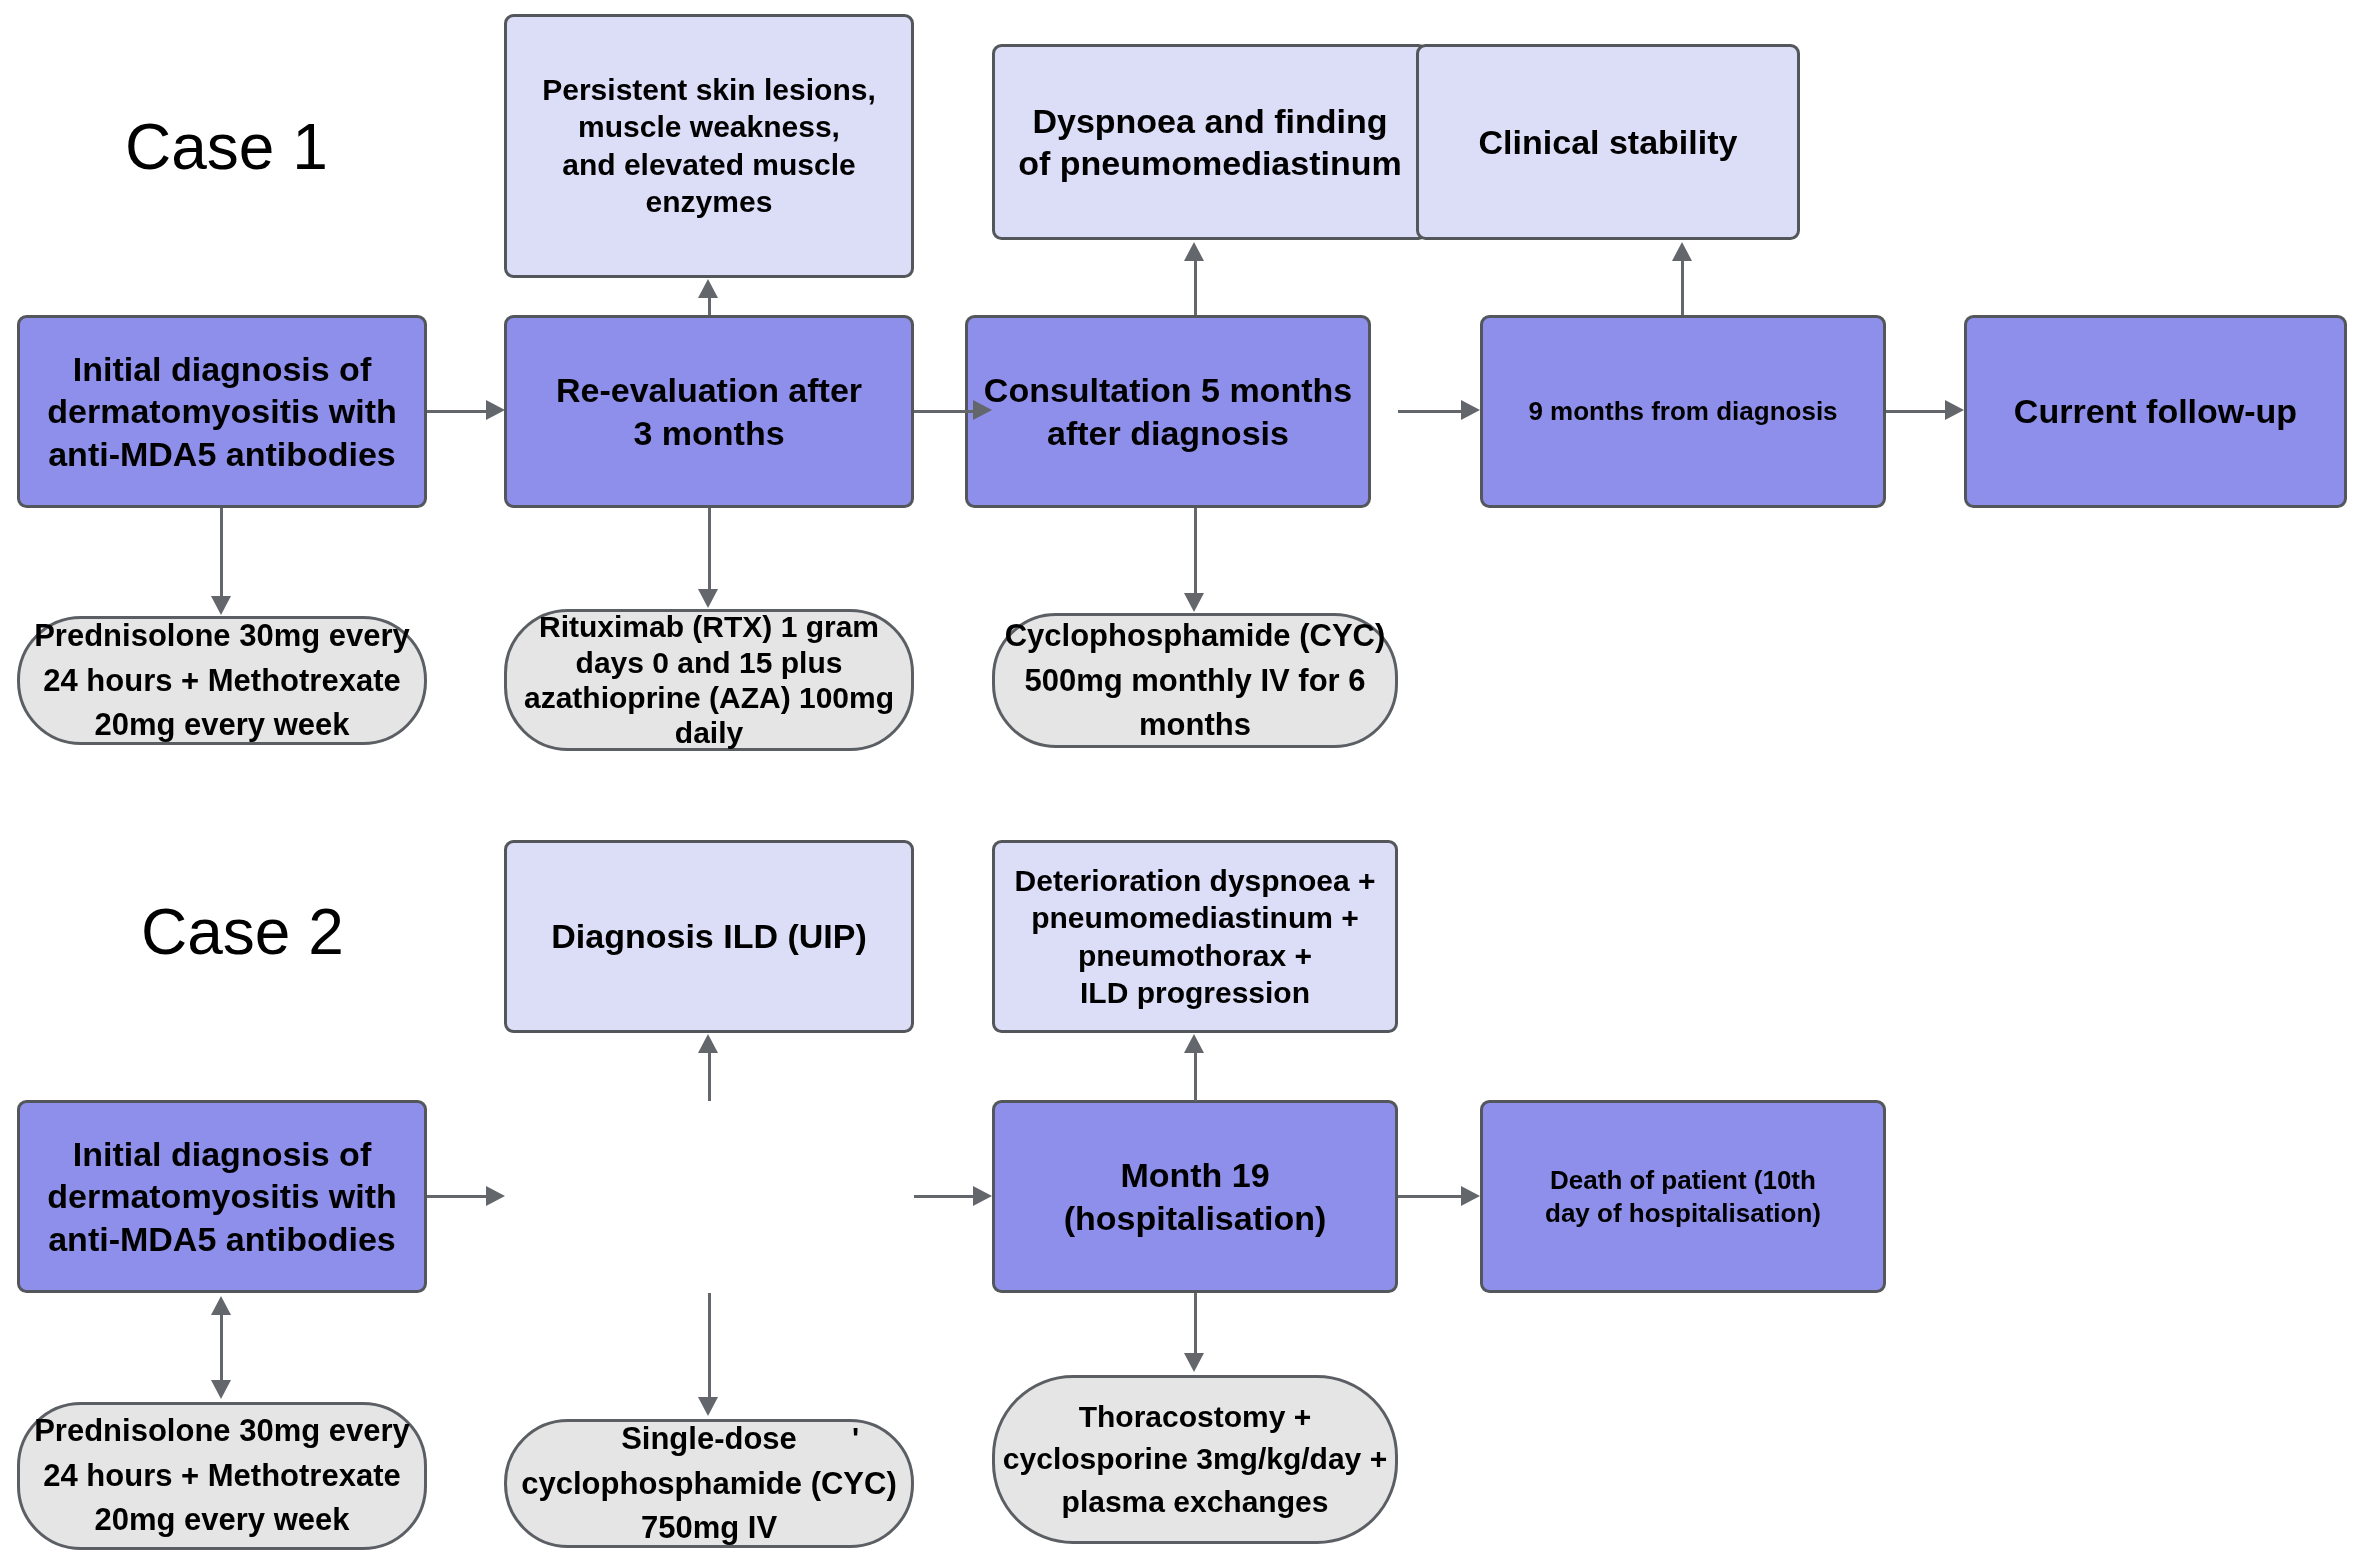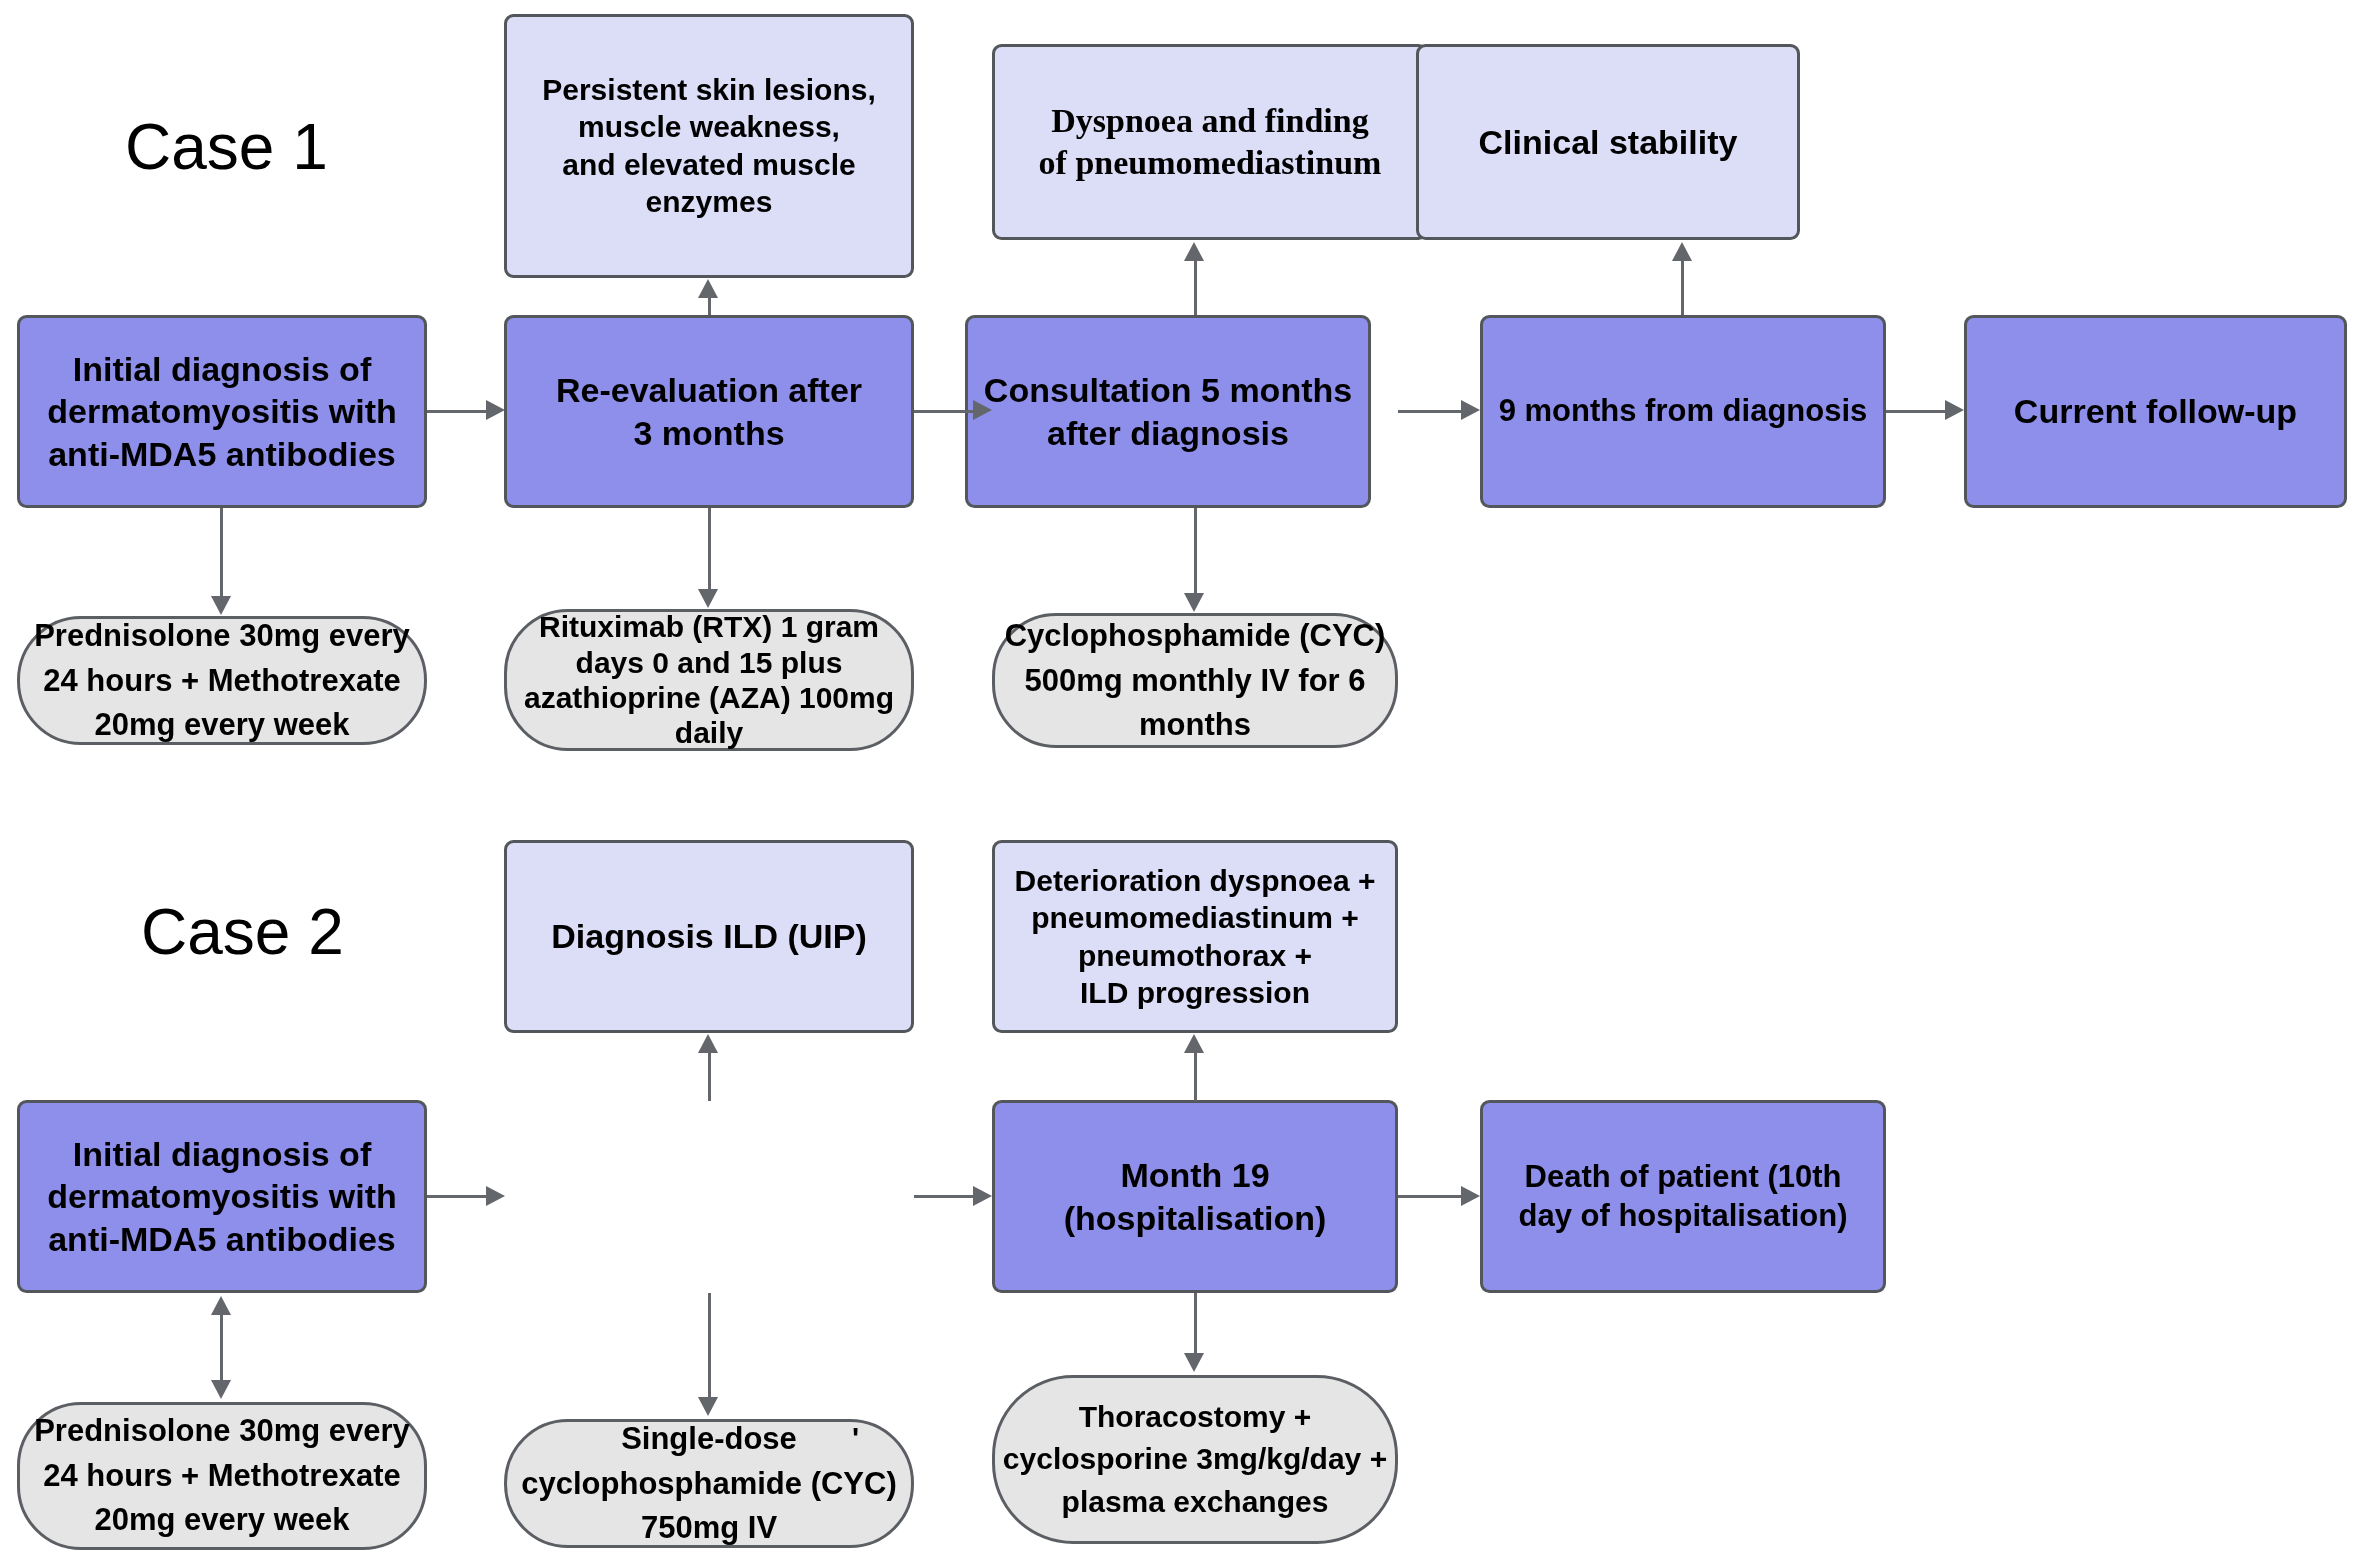--- a/index.html
+++ b/index.html
@@ -45,21 +45,21 @@
     font-size:34px;
     line-height:1.24;
   }
   .treatment{
     background:#e5e5e5;
     border:3.4px solid #5b5f64;
     border-radius:64px;
     font-size:31px;
     line-height:1.42;
   }
-  .fs46{font-size:31px;}
+  .fs46{font-size:26px;}
   .fs44{font-size:30px;}
   .dense{line-height:1.18;}
   .roomy{line-height:1.45;}
   .bigr{border-radius:81px;}
   
   .hshaft{position:absolute;height:2.7px;background:#63666a;}
   .vshaft{position:absolute;width:2.7px;background:#63666a;}
   .head-right{position:absolute;width:0;height:0;border-top:10.8px solid transparent;border-bottom:10.8px solid transparent;border-left:19px solid #63666a;}
   .head-up{position:absolute;width:0;height:0;border-left:10.8px solid transparent;border-right:10.8px solid transparent;border-bottom:19px solid #63666a;}
   .head-down{position:absolute;width:0;height:0;border-left:10.8px solid transparent;border-right:10.8px solid transparent;border-top:19px solid #63666a;}
@@ -69,21 +69,21 @@
 <body>
 
 <div id="canvas">
 
   <div class="case-label" style="left:125px;top:110px;">Case 1</div>
 
   <div class="box finding fs44" style="left:504px;top:13.5px;width:410px;height:264px;">Persistent skin lesions,
 muscle weakness,
 and elevated muscle
 enzymes</div>
-  <div class="box finding" style="left:992px;top:44px;width:436px;height:196px;font-family:Liberation Serif, serif;">Dyspnoea and finding
+  <div class="box finding" style="left:992px;top:44px;width:436px;height:196px;">Dyspnoea and finding
 of pneumomediastinum</div>
   <div class="box finding" style="left:1416px;top:44px;width:384px;height:196px;">Clinical stability</div>
 
   <div class="box event" style="left:17px;top:315px;width:410px;height:193px;">Initial diagnosis of
 dermatomyositis with
 anti-MDA5 antibodies</div>
   <div class="box event" style="left:504px;top:315px;width:410px;height:193px;">Re-evaluation after
 3 months</div>
   <div class="box event" style="left:965px;top:315px;width:406px;height:193px;">Consultation 5 months
 after diagnosis</div>

